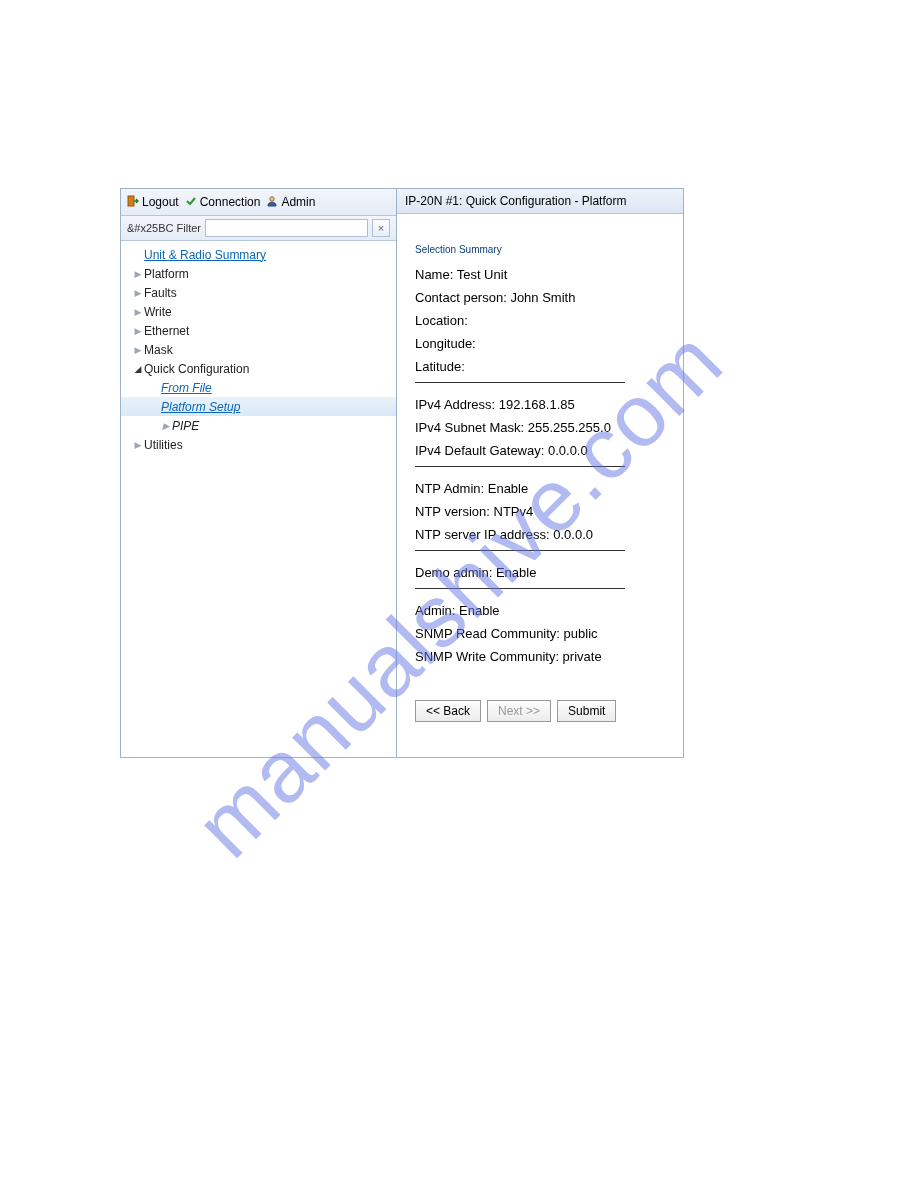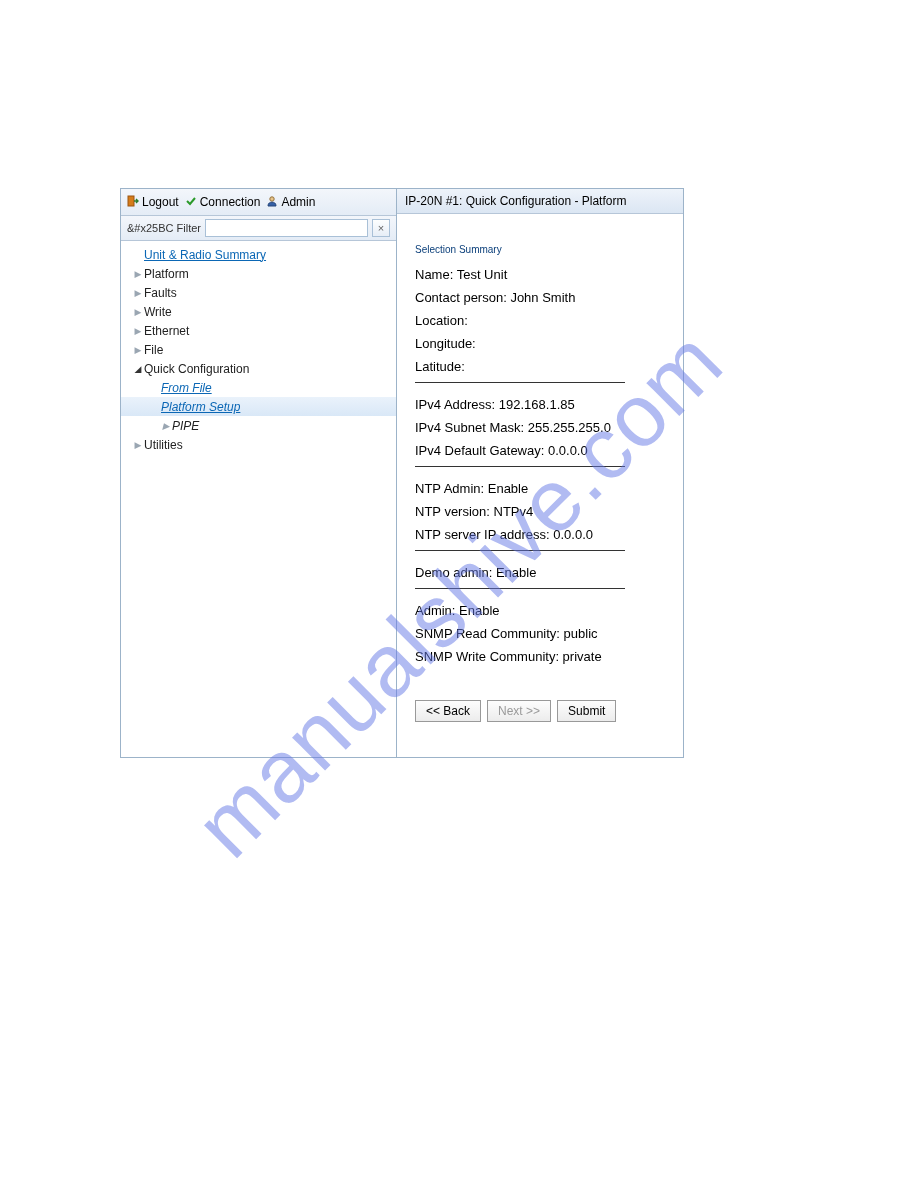--- a/index.html
+++ b/index.html
@@ -244,21 +244,21 @@
       <div class="tree-row depth0">
         <span class="tw">▶</span>
         <span class="tree-text">Write</span>
       </div>
       <div class="tree-row depth0">
         <span class="tw">▶</span>
         <span class="tree-text">Ethernet</span>
       </div>
       <div class="tree-row depth0">
         <span class="tw">▶</span>
-        <span class="tree-text">File</span>
+        <span class="tree-text">Mask</span>
       </div>
       <div class="tree-row depth0">
         <span class="tw open">◢</span>
         <span class="tree-text">Quick Configuration</span>
       </div>
       <div class="tree-row depth1">
         <span class="tree-link">From File</span>
       </div>
       <div class="tree-row depth1 active">
         <span class="tree-link">Platform Setup</span>

